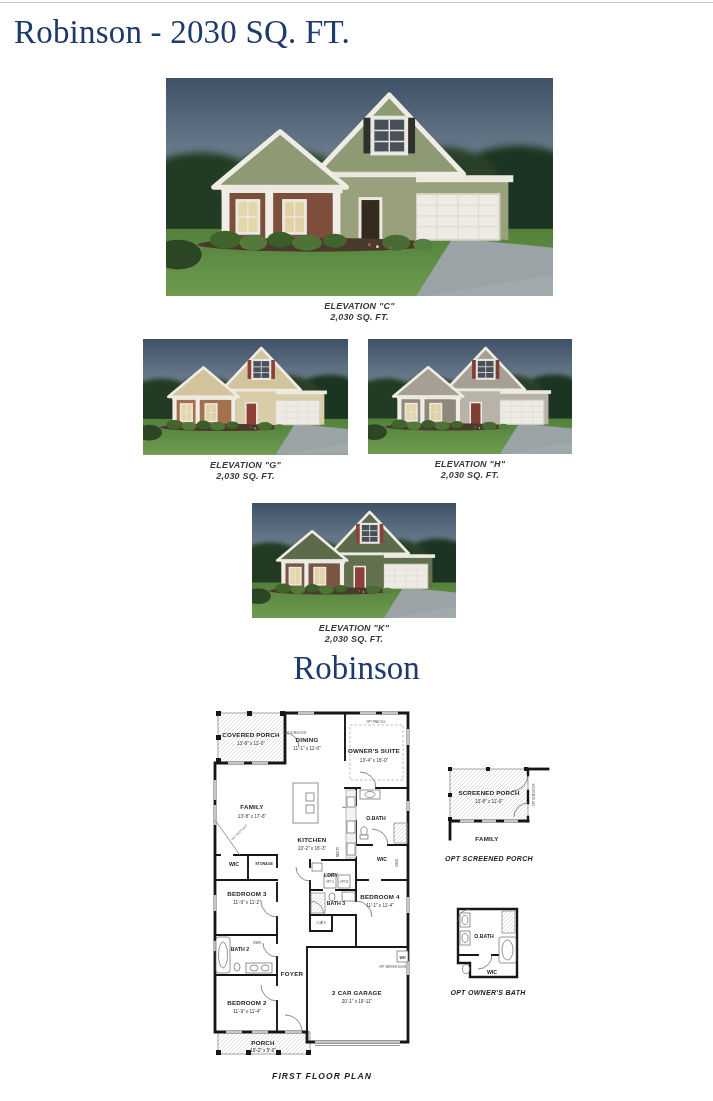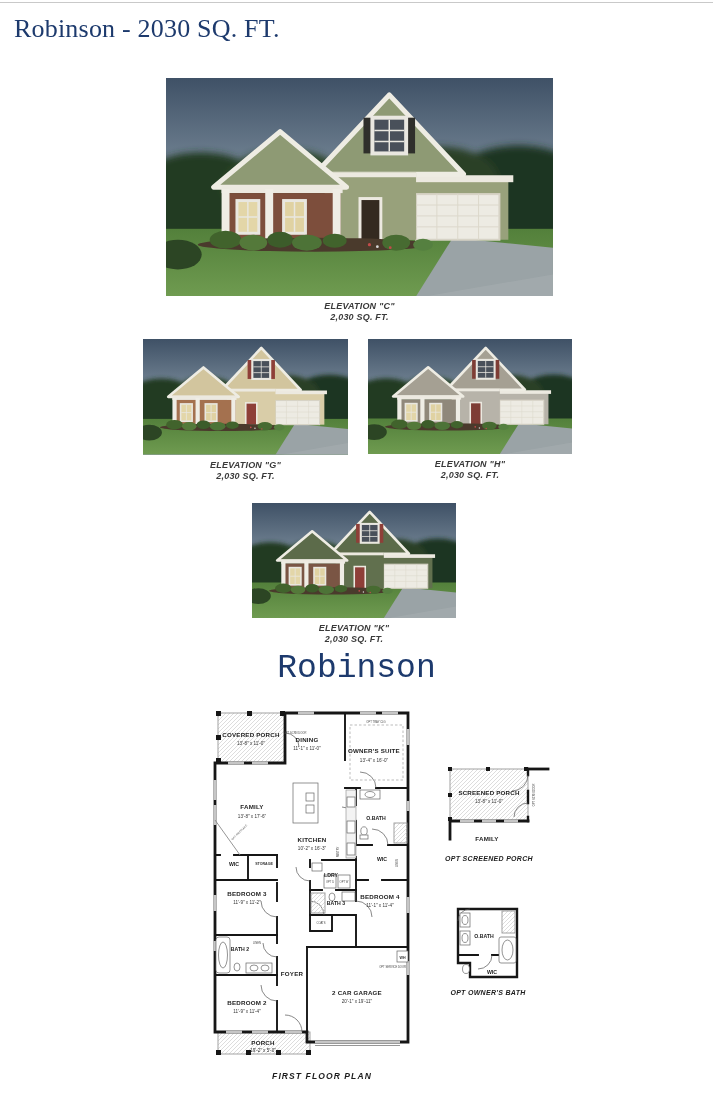--- a/index.html
+++ b/index.html
@@ -1,22 +1,22 @@
 <!DOCTYPE html>
 <html><head>
 <meta charset="utf-8">
 <style>
   html,body{margin:0;padding:0}
   body{width:713px;height:1101px;background:#ffffff;position:relative;overflow:hidden;
        font-family:"Liberation Sans",sans-serif;}
   .top-rule{position:absolute;left:0;top:2px;width:713px;height:1px;background:#c9c9c9}
   .title{position:absolute;left:14px;top:14px;margin:0;font-family:"Liberation Serif",serif;
-         font-weight:400;font-size:26px;letter-spacing:.2px}
+         font-weight:400;font-size:33px;letter-spacing:.2px}
   .plan-heading{position:absolute;left:0;top:650px;width:713px;text-align:center;margin:0;
-         font-family:Liberation Mono, monospace;font-weight:400;font-size:33px}
+         font-family:Liberation Serif, serif;font-weight:400;font-size:33px}
   .elev{position:absolute}
   .elev svg.art{display:block;width:100%;height:auto;background:#6b7b8a}
   .cap{text-align:center;font-style:italic;font-weight:600;font-size:9px;line-height:11px;
        color:#3a3a3a;letter-spacing:.2px;margin-top:5px}
   .plan{position:absolute;left:210px;top:705px;width:360px;height:390px}
   
   .w3{stroke:#161616;stroke-width:2.8;fill:none;stroke-linecap:square}
   .w25{stroke:#161616;stroke-width:2.4;fill:none;stroke-linecap:square}
   .w2{stroke:#161616;stroke-width:1.9;fill:none;stroke-linecap:square}
   .win{stroke:#c6c6c6;stroke-width:3;fill:none}

